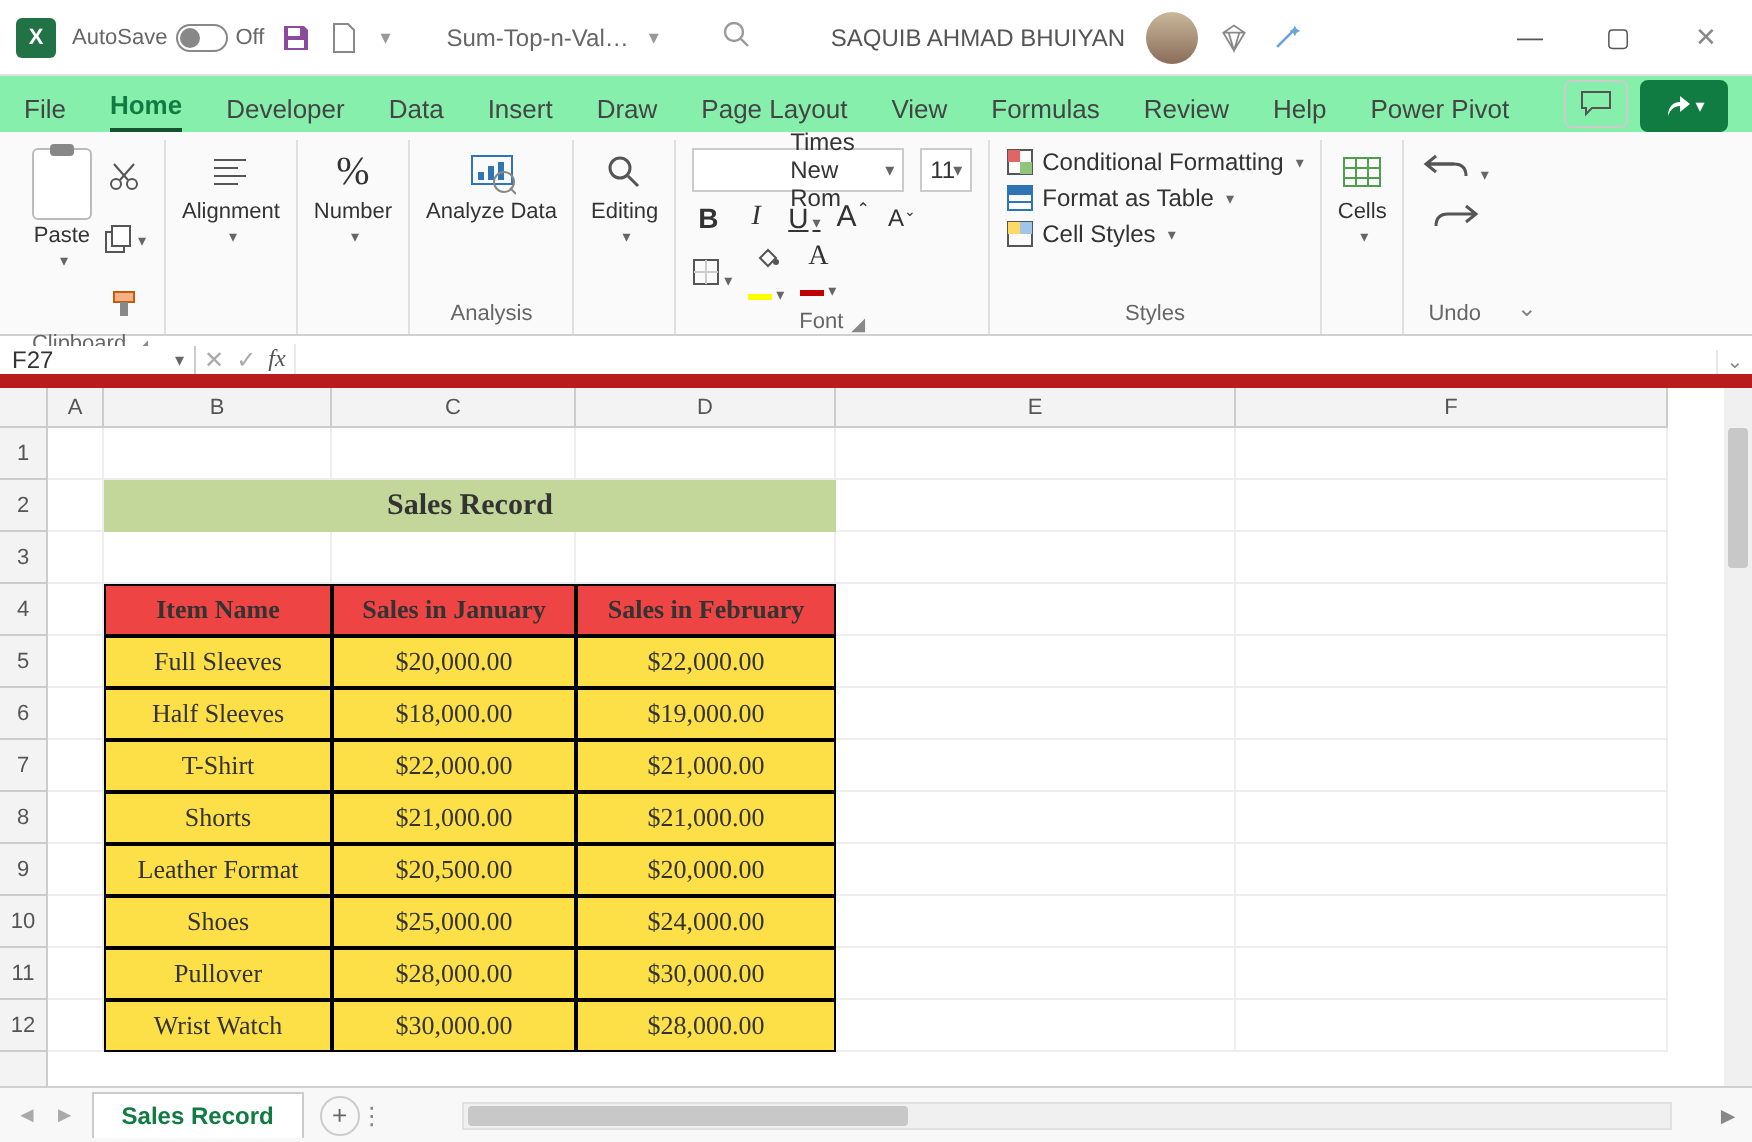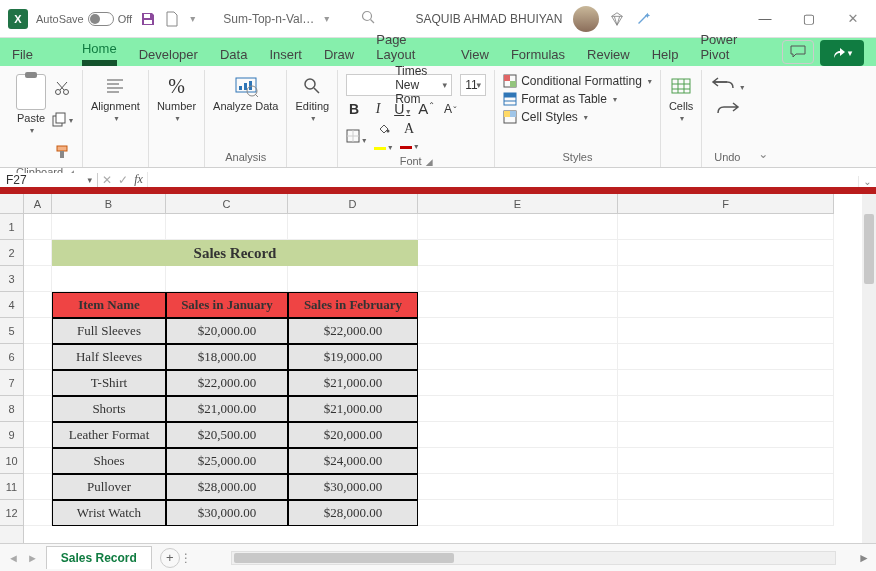--- a/index.html
+++ b/index.html
@@ -20,21 +20,21 @@
 .search-gl { color: #999; font-size: 14px; }
 .user-name { font-size: 12px; color: #555; margin-left: 30px; }
 .avatar { width: 26px; height: 26px; border-radius: 50%; background: linear-gradient(#c9b89a,#8a6d5a); }
 .tb-right { display: flex; align-items: center; gap: 14px; margin-left: auto; }
 .win-btn { width: 30px; height: 30px; display: flex; align-items: center; justify-content: center; color: #555; font-size: 13px; }
 .win-close { color: #888; }
 
 
 .menu-tabs { height: 28px; display: flex; align-items: flex-end; padding: 0 12px; gap: 22px; background: #86efac; }
 .menu-tab { font-size: 13px; color: #444; padding-bottom: 4px; cursor: pointer; }
-.menu-tab.active { color: #107c41; font-weight: 400; border-bottom: 6px solid #14532d; margin-left: 27px; }
+.menu-tab.active { color: #107c41; font-weight: 700; border-bottom: 2px solid #14532d; }
 .menu-right { margin-left: auto; display: flex; gap: 6px; }
 .comments-btn { width: 32px; height: 24px; border: 1px solid #ccc; border-radius: 4px; display: flex; align-items: center; justify-content: center; }
 .share-btn { width: 44px; height: 26px; background: #107c41; border-radius: 4px; color: #fff; display: flex; align-items: center; justify-content: center; font-size: 12px; }
 
 
 .ribbon { height: 102px; background: #fafafa; border-bottom: 1px solid #d0d0d0; display: flex; padding: 4px 8px 0 8px; }
 .rgroup { display: flex; flex-direction: column; align-items: center; padding: 2px 6px; border-right: 1px solid #e0e0e0; }
 .rgroup:last-of-type { border-right: none; }
 .rgroup-body { flex: 1; display: flex; align-items: flex-start; gap: 4px; padding: 2px; }
 .rgroup-label { font-size: 11px; color: #666; padding-bottom: 2px; }
@@ -77,21 +77,21 @@
 .col-h { background: #f3f3f3; border-right: 1px solid #ccc; border-bottom: 1px solid #ccc; text-align: center; font-size: 11px; color: #555; line-height: 20px; }
 .row-area { position: absolute; top: 20px; bottom: 0; left: 0; right: 0; display: flex; }
 .row-headers { width: 24px; background: #f3f3f3; border-right: 1px solid #ccc; }
 .row-h { height: 26px; border-bottom: 1px solid #ccc; text-align: center; font-size: 11px; color: #555; line-height: 26px; background: #f3f3f3; }
 .cells { flex: 1; position: relative; }
 .cell-row { display: flex; height: 26px; }
 .cell { border-right: 1px solid #eee; border-bottom: 1px solid #eee; font-size: 12px; display: flex; align-items: center; }
 .colA { width: 28px; } .colB { width: 114px; } .colC { width: 122px; } .colD { width: 130px; } .colE { width: 200px; } .colF { width: 216px; }
 .title-cell { background: #c4d79b; font-weight: bold; font-size: 15px; justify-content: center; font-family: "Times New Roman", serif; border: 1px solid #c4d79b; }
 .hdr-cell { background: #ef4444; font-weight: bold; justify-content: center; border: 1px solid #000; font-family: "Times New Roman", serif; font-size: 13px; }
-.data-cell { justify-content: center; border: 1px solid #000; font-family: "Times New Roman", serif; font-size: 13px; background: #e5e5e5; }
+.data-cell { justify-content: center; border: 1px solid #000; font-family: "Times New Roman", serif; font-size: 13px; background: #fde047; }
 .vscroll { position: absolute; right: 0; top: 0; bottom: 0; width: 14px; background: #f0f0f0; }
 .vthumb { position: absolute; left: 2px; width: 10px; background: #c8c8c8; border-radius: 2px; }
 
 
 .bottom-bar { position: absolute; bottom: 0; left: 0; right: 0; height: 28px; display: flex; border-top: 1px solid #d0d0d0; background: #f8f8f8; align-items: center; }
 .sheet-nav { display: flex; align-items: center; padding: 0 8px; gap: 8px; color: #aaa; font-size: 11px; }
 .sheet-tab { padding: 4px 14px; background: #fff; border: 1px solid #ccc; border-bottom: none; font-size: 12px; color: #107c41; font-weight: 600; }
 .add-sheet { width: 20px; height: 20px; border: 1px solid #ccc; border-radius: 50%; display: flex; align-items: center; justify-content: center; margin-left: 8px; color: #666; font-size: 13px; }
 .hscroll-track { flex: 1; height: 14px; margin: 0 16px 0 40px; background: #f0f0f0; position: relative; border: 1px solid #e0e0e0; }
 .hthumb { position: absolute; top: 1px; height: 10px; background: #c8c8c8; border-radius: 2px; }

